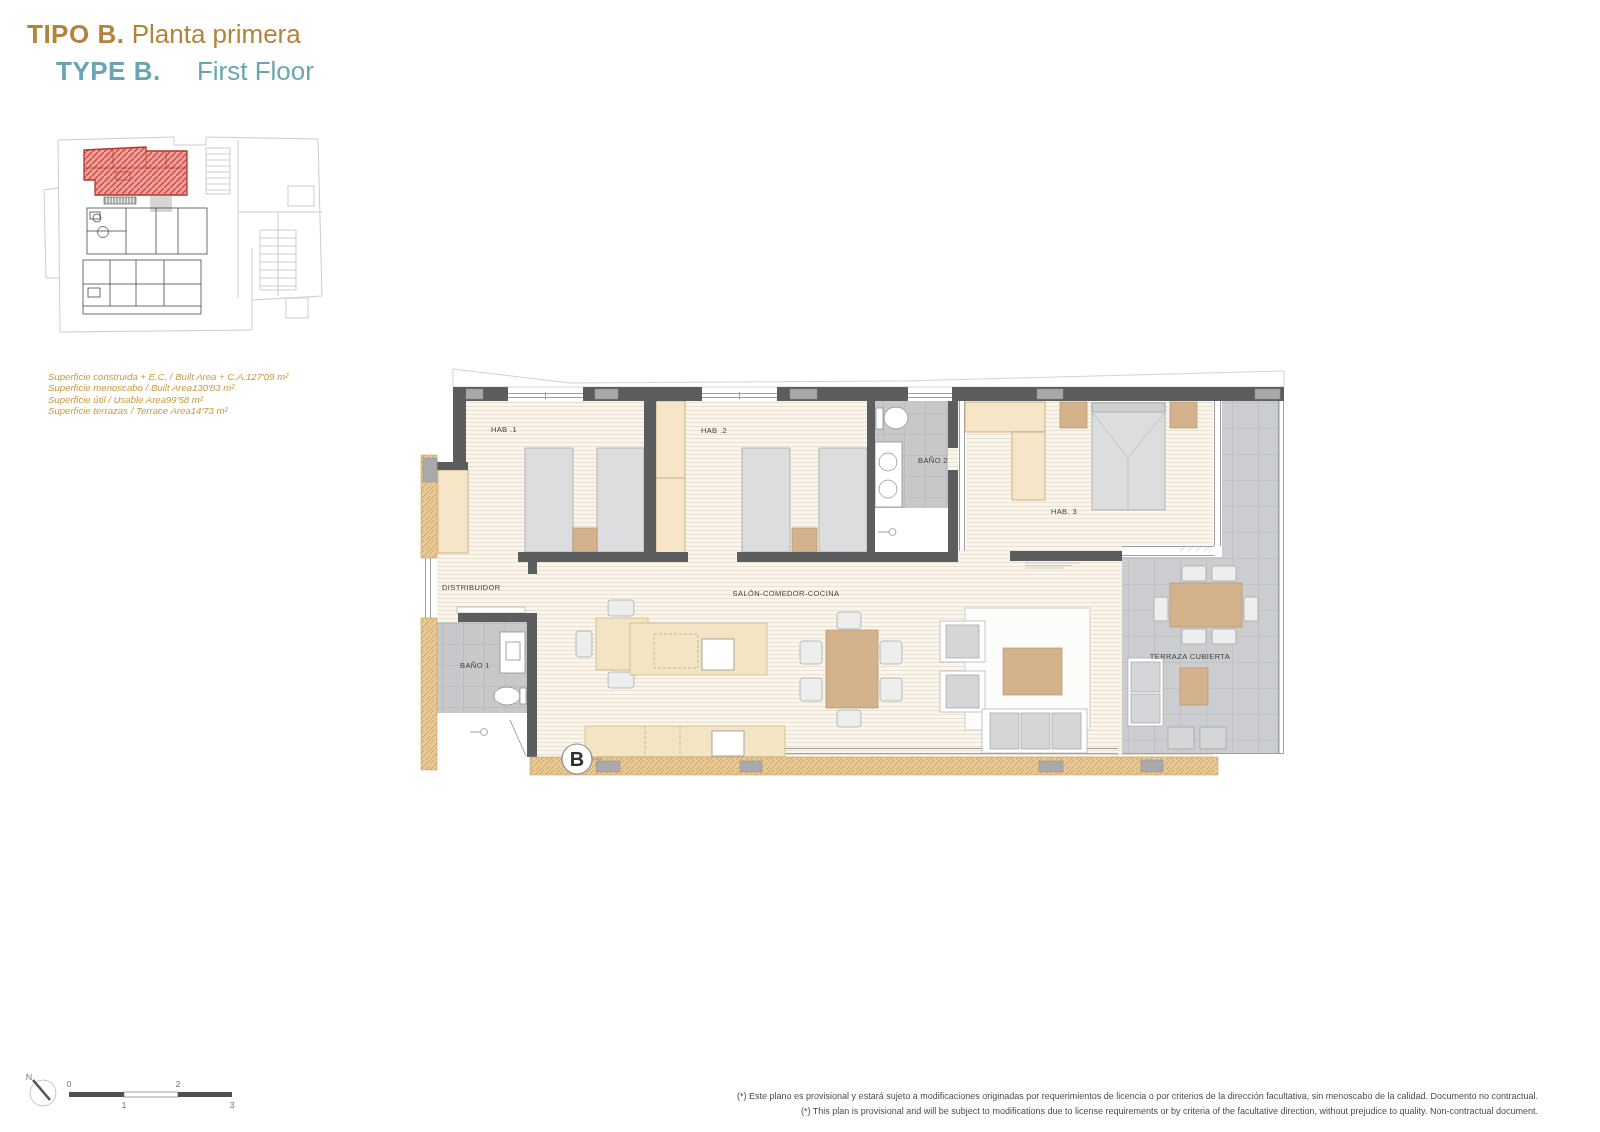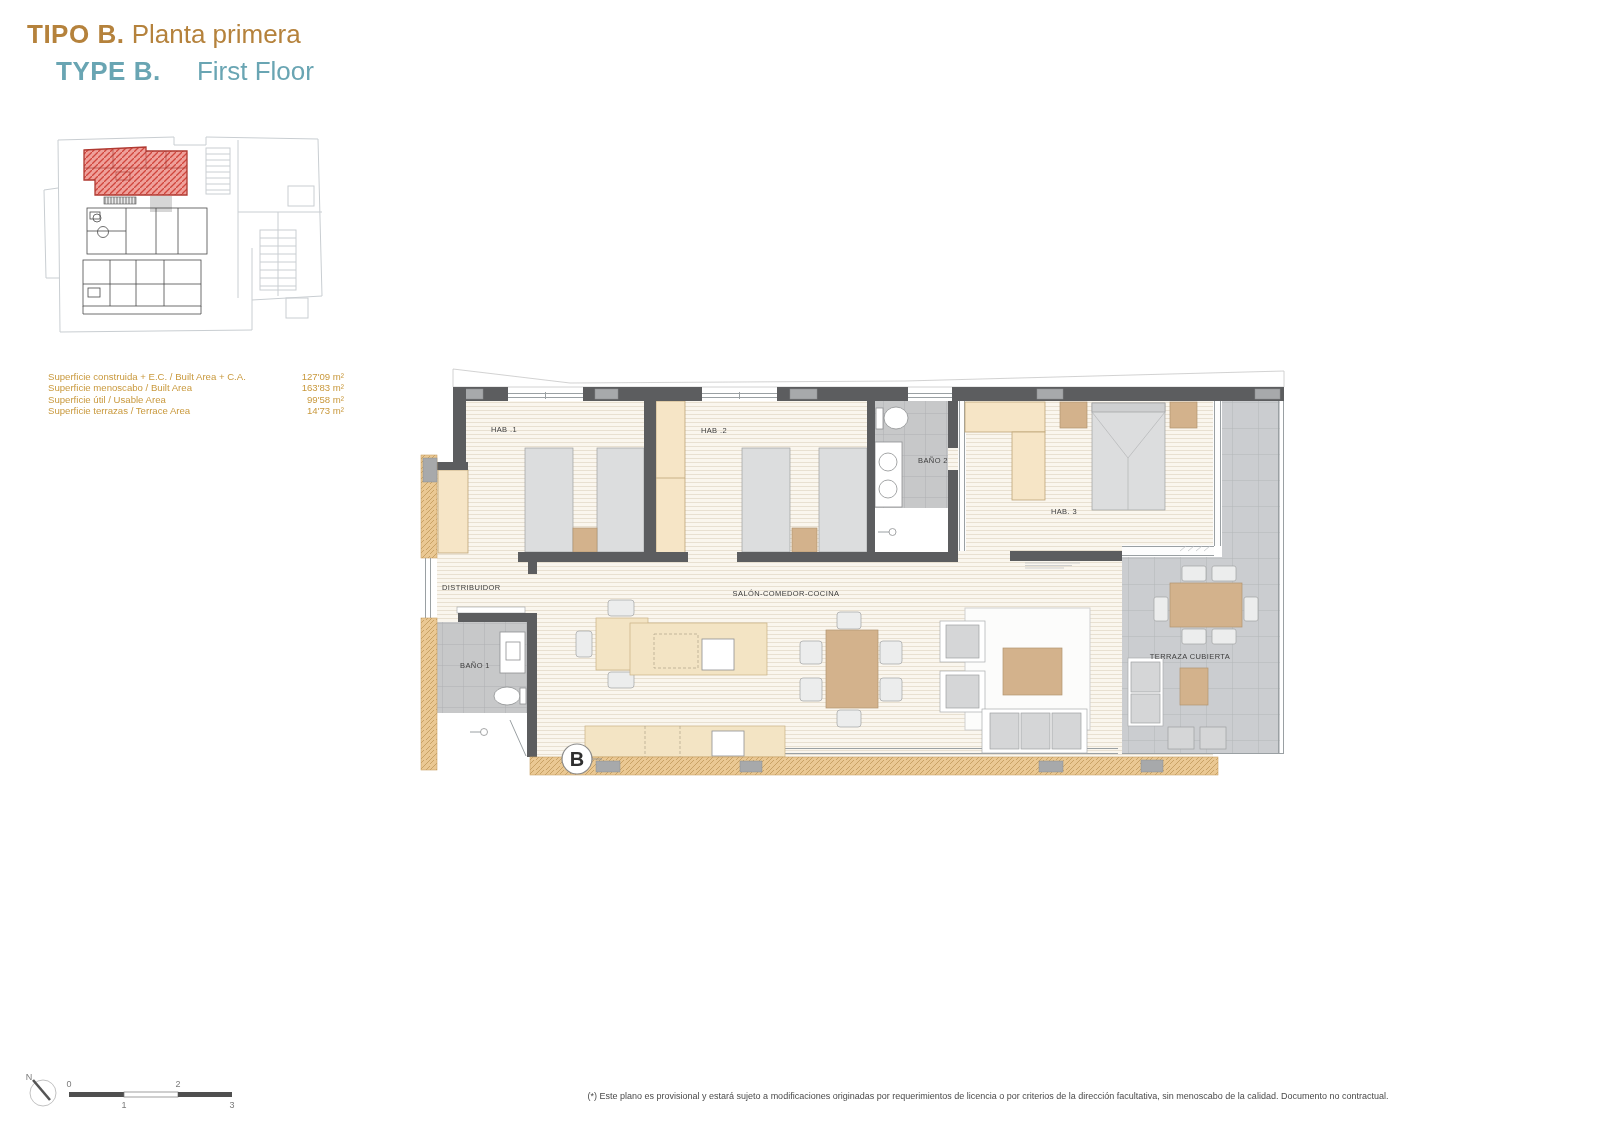--- a/index.html
+++ b/index.html
@@ -6,23 +6,23 @@
   .page{position:relative;width:1600px;height:1132px;background:#fff;overflow:hidden;
         font-family:"Liberation Sans",sans-serif;}
   
   .titles{position:absolute;left:27px;top:16px;font-size:26px;line-height:37px;white-space:nowrap;}
   .t-es{color:var(--title_es);}
   .t-en{color:var(--title_en);margin-left:29px;}
   .t-b{font-weight:700;letter-spacing:.5px;}
   
   .areas{position:absolute;left:48px;top:371px;width:296px;color:var(--area_text);
          font-size:9.6px;line-height:11.4px;}
-  .arow{display:flex;justify-content:space-between;}
+  .arow{display:flex;font-style:italic;}
   
-  .disclaimer{position:absolute;right:62px;top:1089px;width:1100px;text-align:center;
+  .disclaimer{position:absolute;right:62px;top:1089px;width:1100px;text-align:right;
               font-size:9px;line-height:14.6px;color:var(--disclaimer_text);}
   
   svg{position:absolute;}
   .wall{fill:var(--wall);}
   .wallwin{fill:#a7a9ab;stroke:#8d8f91;stroke-width:.5;}
   .winline{stroke:#9aa0a3;stroke-width:1;fill:none;}
   .thinline{stroke:#bcbfc1;stroke-width:.7;fill:none;}
   .bed{fill:#dcddde;stroke:#9fa0a2;stroke-width:.7;}
   .bedline{stroke:#b3b4b6;stroke-width:.7;fill:none;}
   .tan{fill:var(--furniture_tan);stroke:#b2946f;stroke-width:.7;}
@@ -107,21 +107,21 @@
     </g>
   </svg>
 
   <div class="areas">
     <div class="arow">
       <span>Superficie construida + E.C. / Built Area + C.A.</span>
       <span>127'09 m²</span>
     </div>
     <div class="arow">
       <span>Superficie menoscabo / Built Area</span>
-      <span>163'83 m²</span>
+      <span>130'83 m²</span>
     </div>
     <div class="arow">
       <span>Superficie útil / Usable Area</span>
       <span>99'58 m²</span>
     </div>
     <div class="arow">
       <span>Superficie terrazas / Terrace Area</span>
       <span>14'73 m²</span>
     </div>
   </div>
@@ -342,15 +342,16 @@
       <rect x="168" y="52" width="54" height="5" fill="#4f4f4f"></rect>
     </g>
     <text class="slabel" x="59" y="47" text-anchor="middle">0</text>
     <text class="slabel" x="168" y="47" text-anchor="middle">2</text>
     <text class="slabel" x="114" y="68" text-anchor="middle">1</text>
     <text class="slabel" x="222" y="68" text-anchor="middle">3</text>
   </svg>
 
   <div class="disclaimer">
     <div>(*) Este plano es provisional y estará sujeto a modificaciones originadas por requerimientos de licencia o por criterios de la dirección facultativa, sin menoscabo de la calidad. Documento no contractual.</div>
+    <div>(*) This plan is provisional and will be subject to modifications due to license requirements or by criteria of the facultative direction, without prejudice to quality. Non-contractual document.</div>
   </div>
 
 </div>
 
 </body></html>

